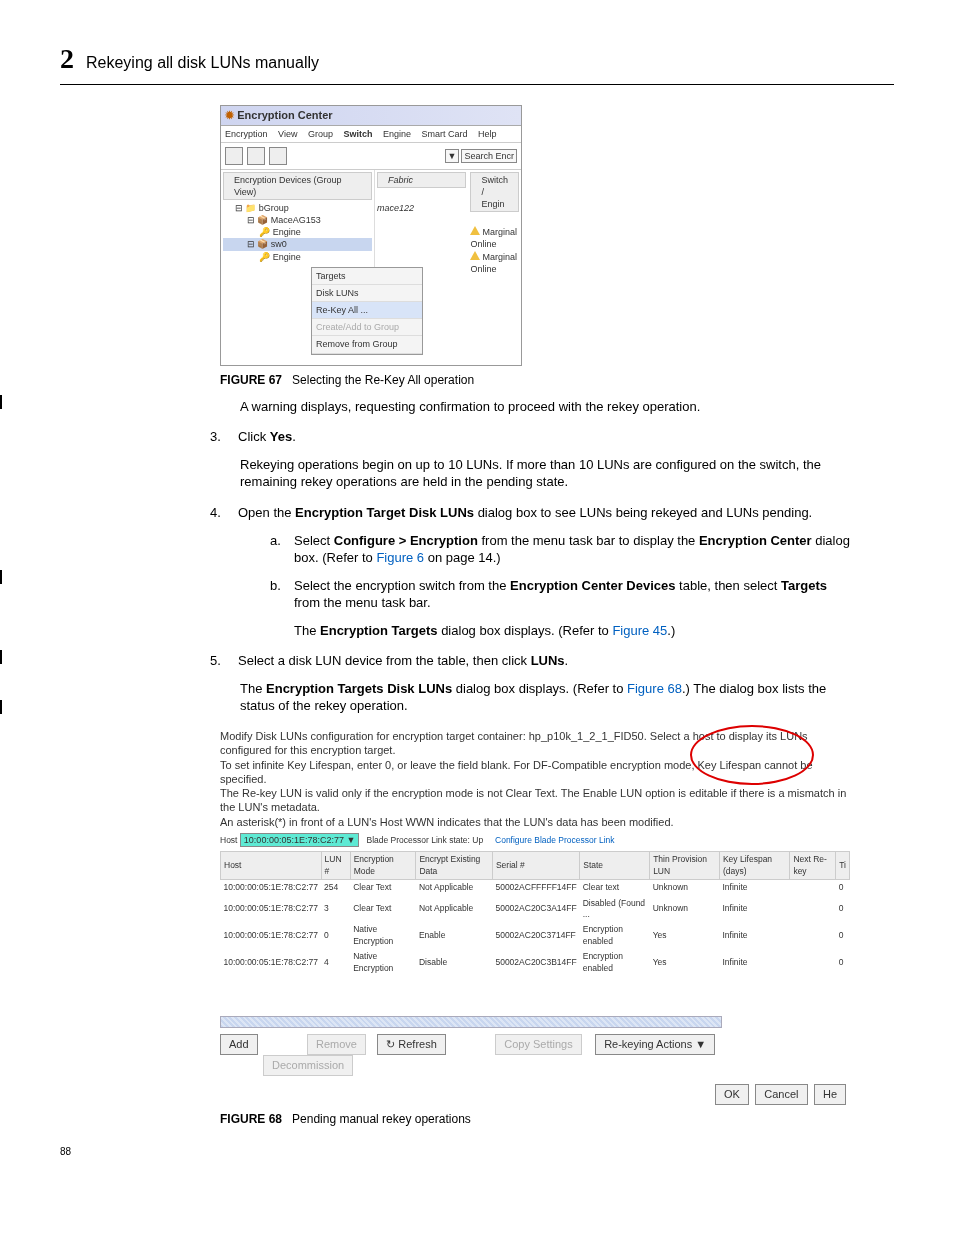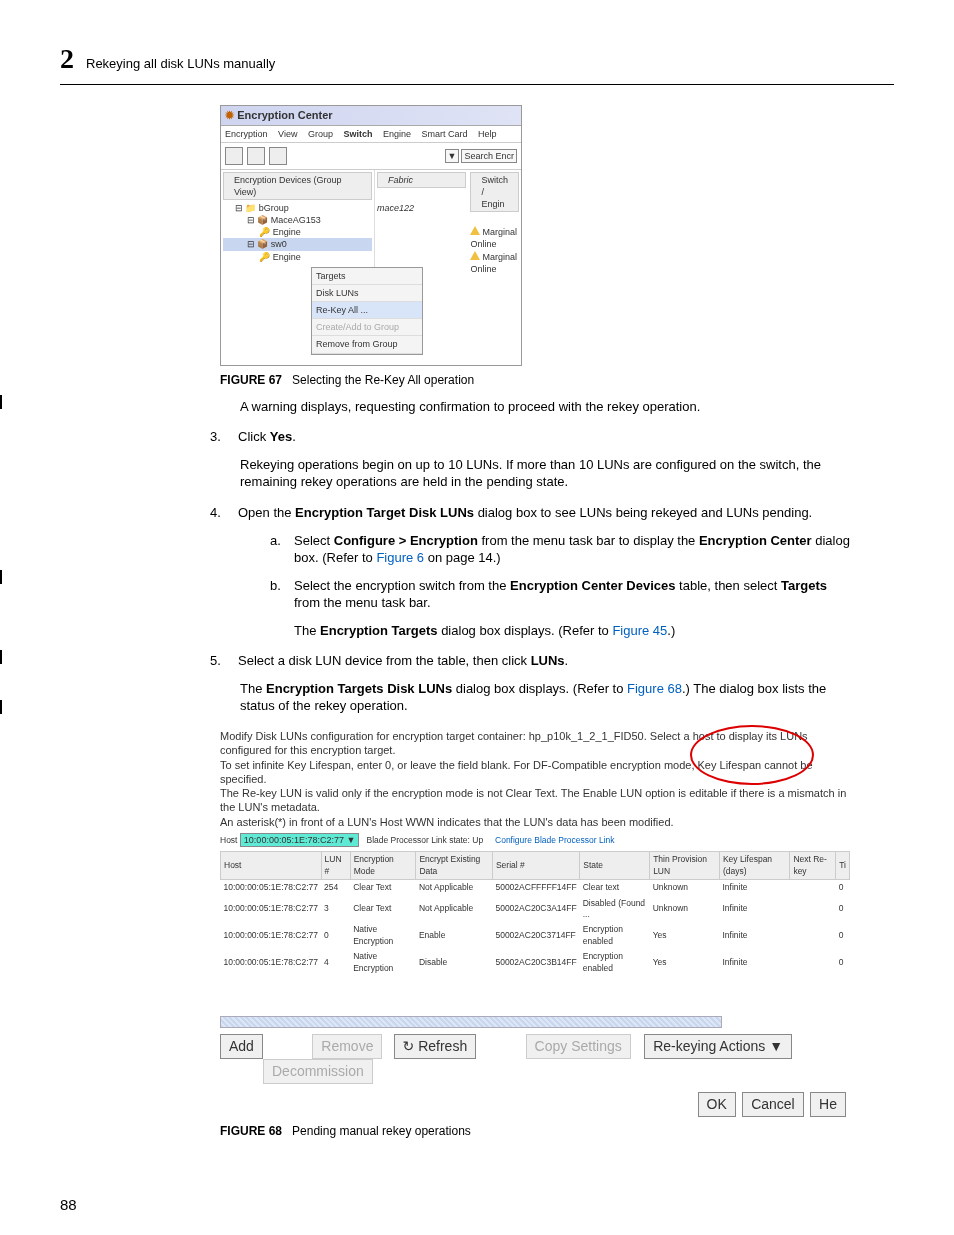--- a/index.html
+++ b/index.html
@@ -8,21 +8,21 @@
     color: #000;
     margin: 0;
     padding: 40px 60px 30px 60px;
     width: 834px;
     position: relative;
     line-height: 1.35;
   }
   .edit-bar { position:absolute; left:0; width:2px; background:#000; }
   .header-row { display:flex; align-items:baseline; border-bottom:1px solid #000; padding-bottom:6px; margin-bottom:20px; }
   .chapno { font-size:28px; font-weight:bold; margin-right:12px; font-family: Georgia, 'Times New Roman', serif; }
-  .chaptitle { font-size:13px; }
+  .chaptitle { font-size:16px; }
   .fig-block { margin-left:160px; margin-top:8px; }
   .fig-img { border:1px solid #999; width:300px; background:#fff; font-size:9px; color:#333; }
   .titlebar { background:linear-gradient(to right,#cfd5f0,#dfe3f5); border-bottom:1px solid #aaa; padding:2px 4px; font-weight:bold; font-size:11px; }
   .menubar { padding:2px 4px; border-bottom:1px solid #ccc; }
   .menubar span { margin-right:8px; }
   .toolbar { padding:4px; border-bottom:1px solid #ccc; display:flex; align-items:center; }
   .icon-sq { width:16px; height:16px; border:1px solid #888; margin-right:4px; display:inline-block; background:#eee; }
   .search-slot { margin-left:auto; display:flex; align-items:center; }
   .search-drop { border:1px solid #888; padding:0 2px; background:#f7f7f7; font-size:9px; white-space:nowrap; }
   .tree-area { display:flex; }
@@ -52,27 +52,27 @@
   .bold { font-weight:bold; }
   .fig2 { margin-left:160px; margin-top:14px; border:0; }
   .fig2-inner { width:630px; font-size:8.5px; color:#333; }
   .desc-txt { font-size:11px; line-height:1.3; }
   .host-row { margin-top:4px; }
   .host-drop { border:1px solid #888; padding:0 3px; display:inline-block; background:#5eead4; font-size:9px; }
   .tbl { border-collapse:collapse; width:100%; margin-top:4px; font-size:8.5px; }
   .tbl th { background:#eee; border:1px solid #ccc; padding:2px 3px; text-align:left; font-weight:normal; }
   .tbl td { padding:2px 3px; border-bottom:0; }
   .scroll-strip { height:10px; background:repeating-linear-gradient(45deg,#c8d6ef,#c8d6ef 2px,#dde6f5 2px,#dde6f5 4px); margin-top:40px; width:500px; border:1px solid #aab; }
-  .btn { border:1px solid #888; background:#f0f0f0; padding:2px 8px; font-size:14px; display:inline-block; margin-right:4px; }
+  .btn { border:1px solid #888; background:#f0f0f0; padding:2px 8px; font-size:11px; display:inline-block; margin-right:4px; }
   .btn.dis { color:#aaa; border-color:#ccc;margin-left:43px; }
   .btn-row { margin-top:6px; }
   .btn-row-r { text-align:right; margin-top:8px; }
   .red-ellipse { position:relative; }
   .red-ellipse::after { content:""; position:absolute; right:36px; top:-4px; width:120px; height:56px; border:2px solid #d00; border-radius:50%; }
-  .footer { display:flex; justify-content:space-between; margin-top:56px; font-size:15px; font-style:italic; }
+  .footer { display:flex; justify-content:space-between; margin-top:18px; font-size:10px; font-style:italic; }
   .footer .pg { font-style:normal; }
 </style>
 </head>
 <body>
 
 <div class="edit-bar" style="top:395px;height:14px"></div>
 <div class="edit-bar" style="top:570px;height:14px"></div>
 <div class="edit-bar" style="top:650px;height:14px"></div>
 <div class="edit-bar" style="top:700px;height:14px"></div>
 

